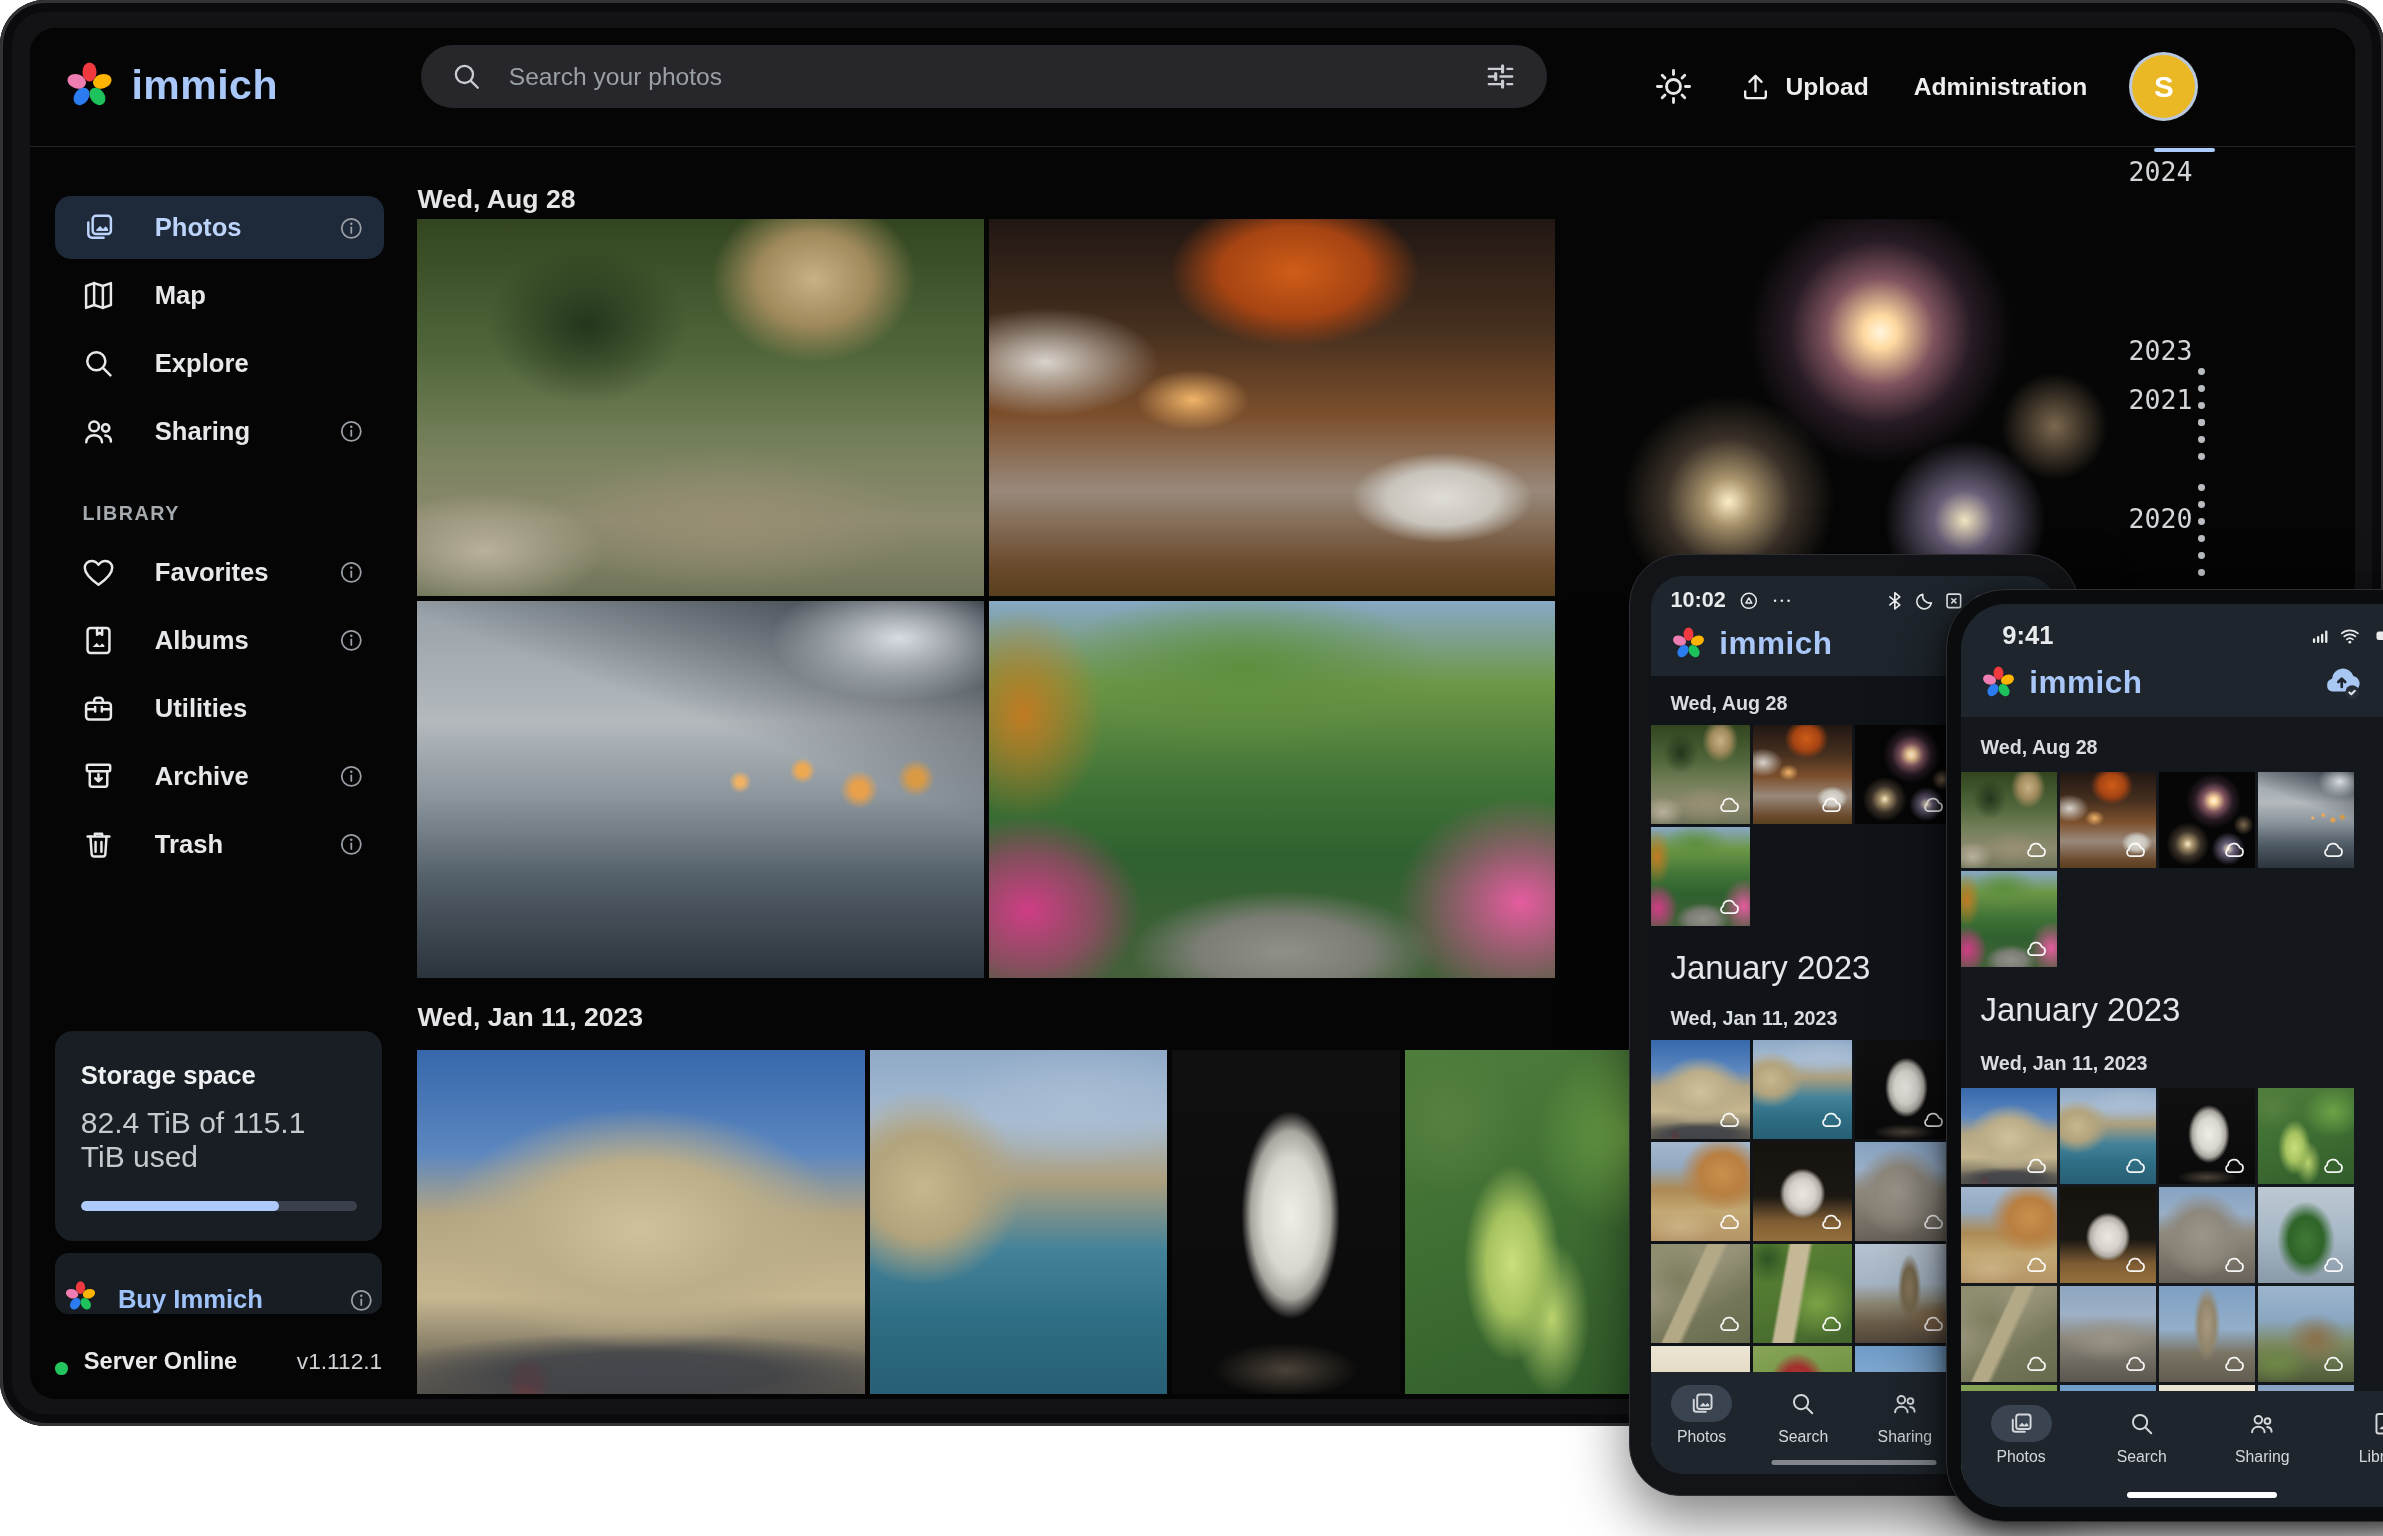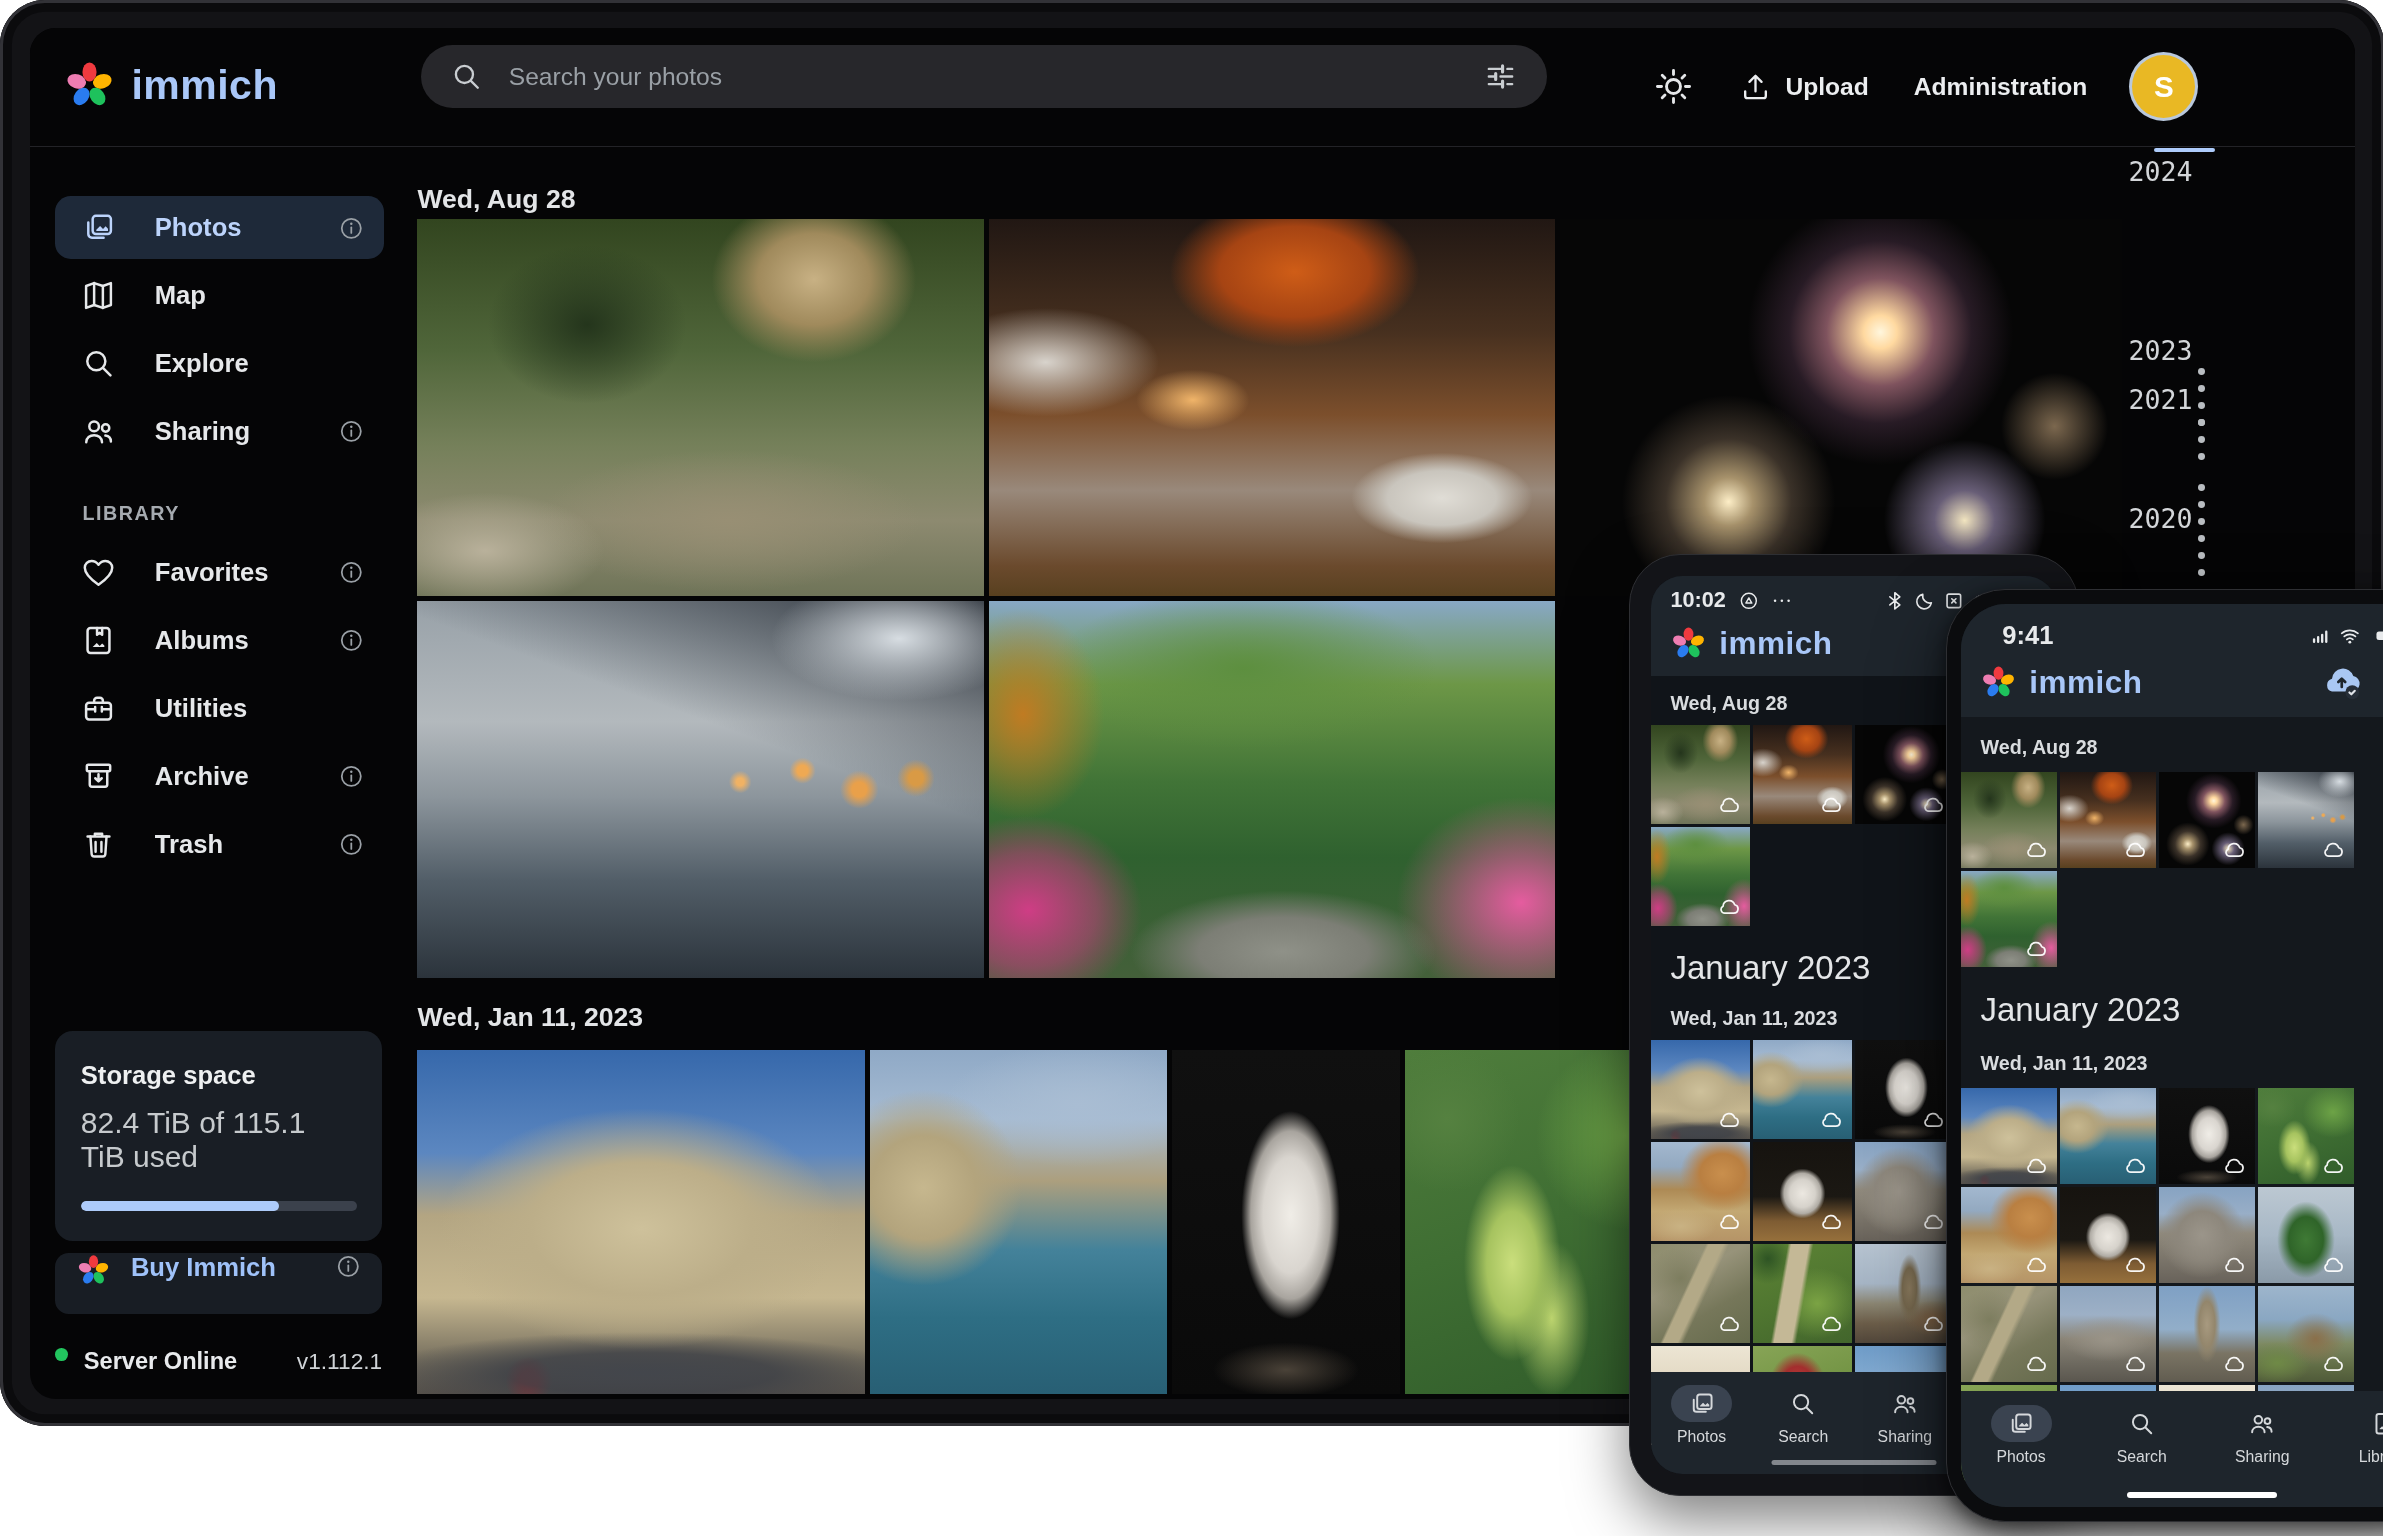--- a/index.html
+++ b/index.html
@@ -35,25 +35,25 @@
   .side-item.active{background:#1e2939;color:#bcd3fb}
   .info-ic{position:absolute;right:19.7px;width:26.6px;height:26.6px;color:#9aa0a6}
   .section-label{margin:39px 0 15.8px 53px;font-size:19.7px;font-weight:700;letter-spacing:1.5px;color:#a6abb0}
   .storage-card{position:absolute;left:25.6px;bottom:158px;width:327px;background:#191e25;border-radius:17.7px;
                 padding:29.6px 25.6px;box-sizing:border-box}
   .storage-title{font-size:25.6px;font-weight:700;color:#eef0f1}
   .storage-usage{font-size:30px;color:#c6cacd;margin-top:15.8px}
   .storage-track{margin-top:27.6px;height:9.9px;border-radius:4.9px;background:#3b414c;overflow:hidden}
   .storage-fill{height:100%;border-radius:4.9px;background:#adcbfa;width:0}
   .buy-btn{position:absolute;left:25.6px;bottom:85px;width:327px;height:61px;background:#181d24;border-radius:13.8px;
-           display:flex;align-items:flex-start;gap:19.7px;padding:0 21px;box-sizing:border-box;cursor:pointer}
+           display:flex;align-items:flex-end;gap:19.7px;padding:0 8px;box-sizing:border-box;cursor:pointer}
   .buy-btn .flower{width:35px;height:35px}
   .buy-lbl{font-size:25.6px;font-weight:700;color:#9fc2f9}
   .buy-btn .info-ic{position:static;margin-left:auto}
-  .server-row{position:absolute;left:25.6px;bottom:23.6px;width:327px;display:flex;align-items:flex-start;gap:15.8px}
+  .server-row{position:absolute;left:25.6px;bottom:23.6px;width:327px;display:flex;align-items:flex-end;gap:15.8px}
   .dot-online{width:12.8px;height:12.8px;border-radius:50%;background:#22c55e}
   .server-lbl{font-size:23.6px;font-weight:700;color:#e8eaec}
   .version-lbl{margin-left:auto;font-size:22.7px;color:#cfd3d6}
   
   .main{position:absolute;left:376px;top:119px;right:0;bottom:0;z-index:1}
   .date-h{position:absolute;left:11.8px;font-size:26.6px;font-weight:600;color:#e3e5e7}
   .prow{position:absolute;left:11.8px;display:flex;gap:4.9px}
   .tile{background:#101215;flex:0 0 auto}
   .h383 .tile{height:377px}
   .h349 .tile{height:344px}

